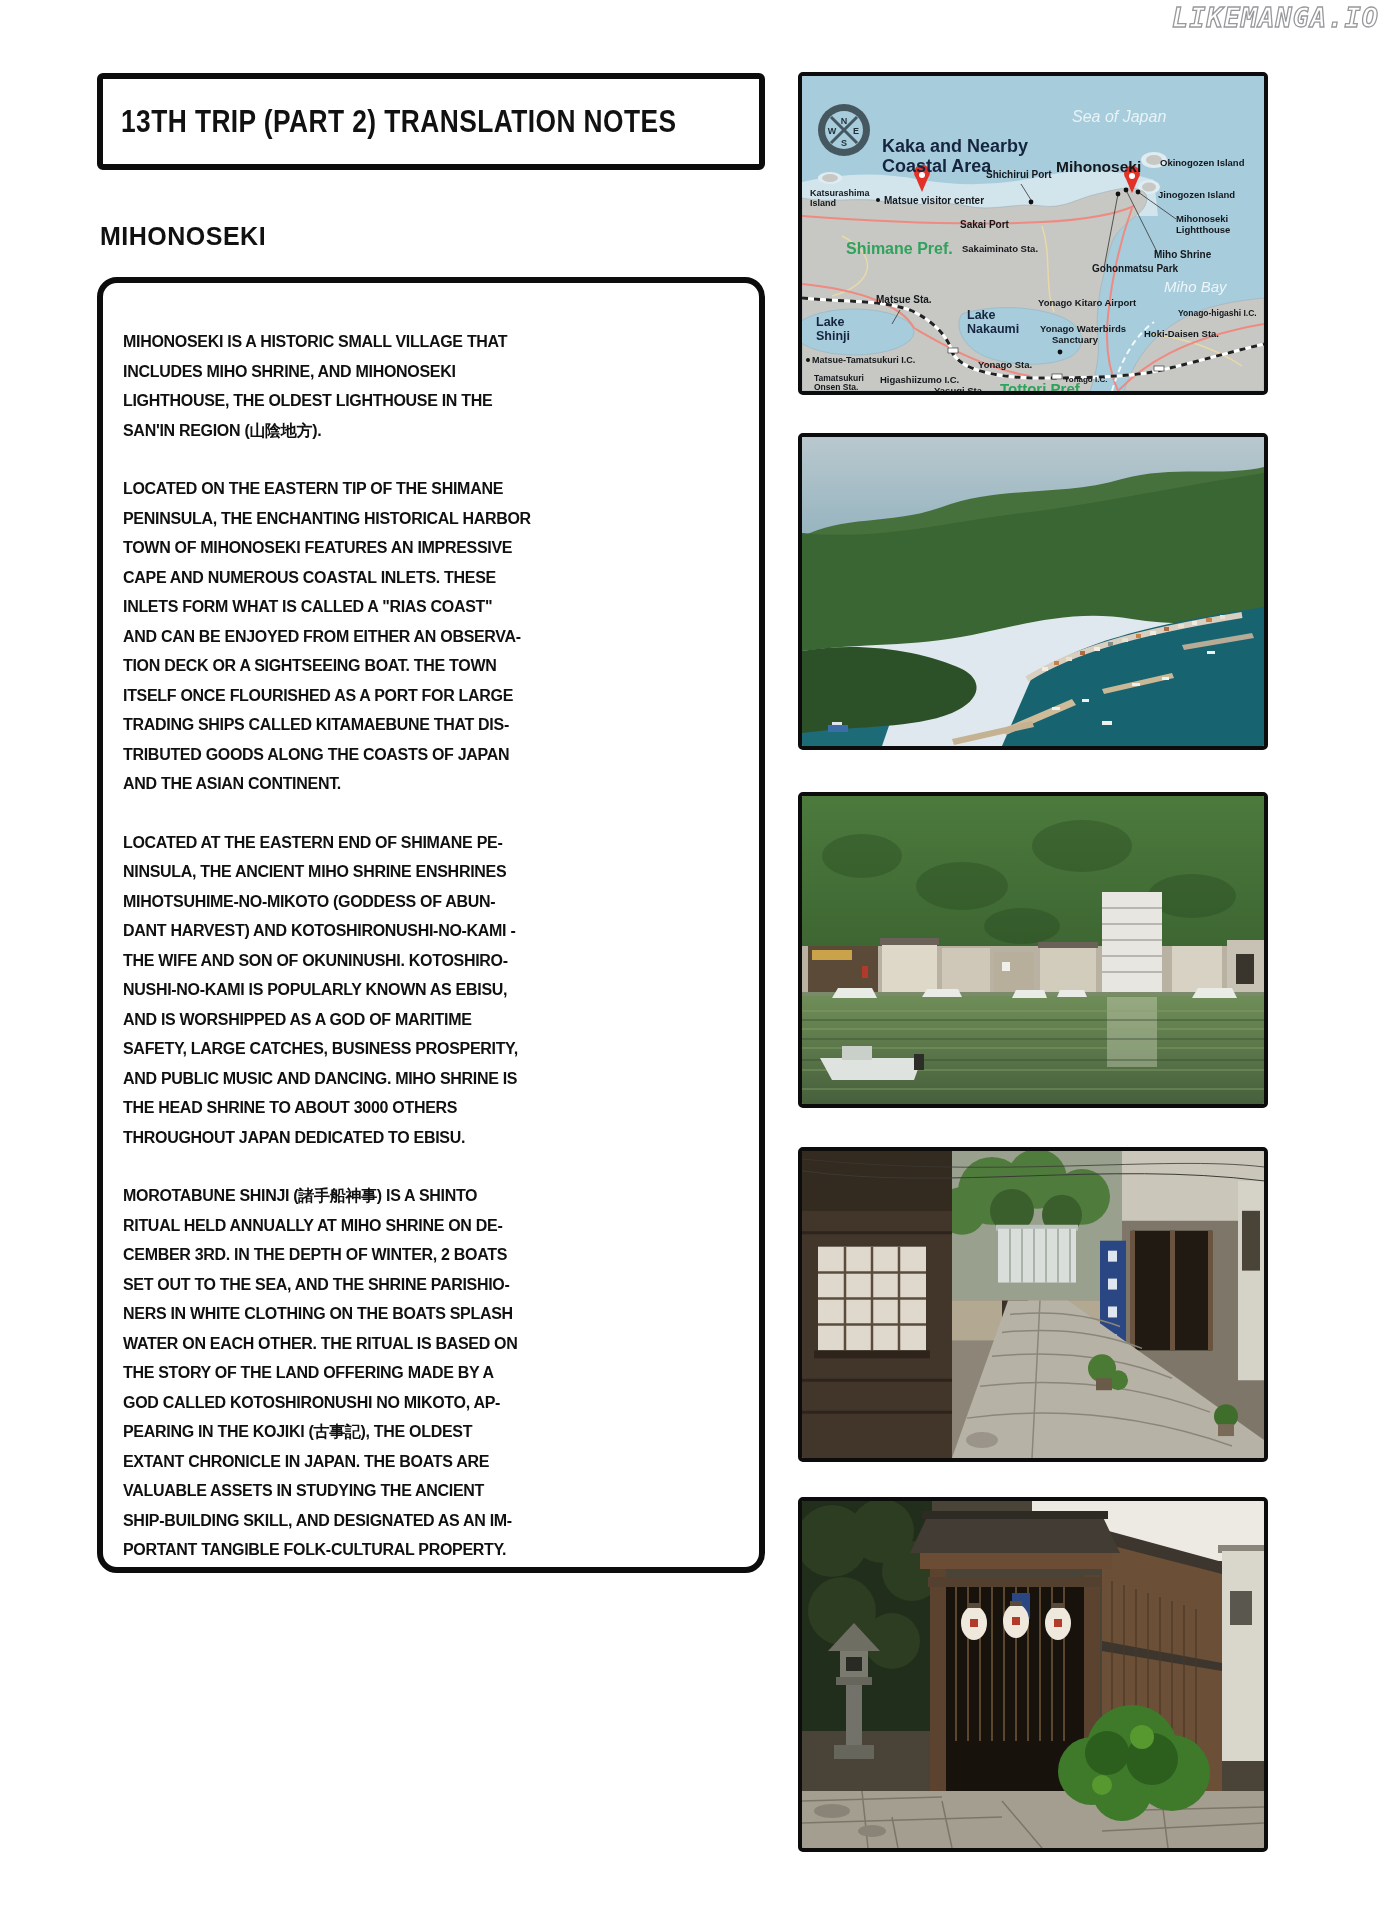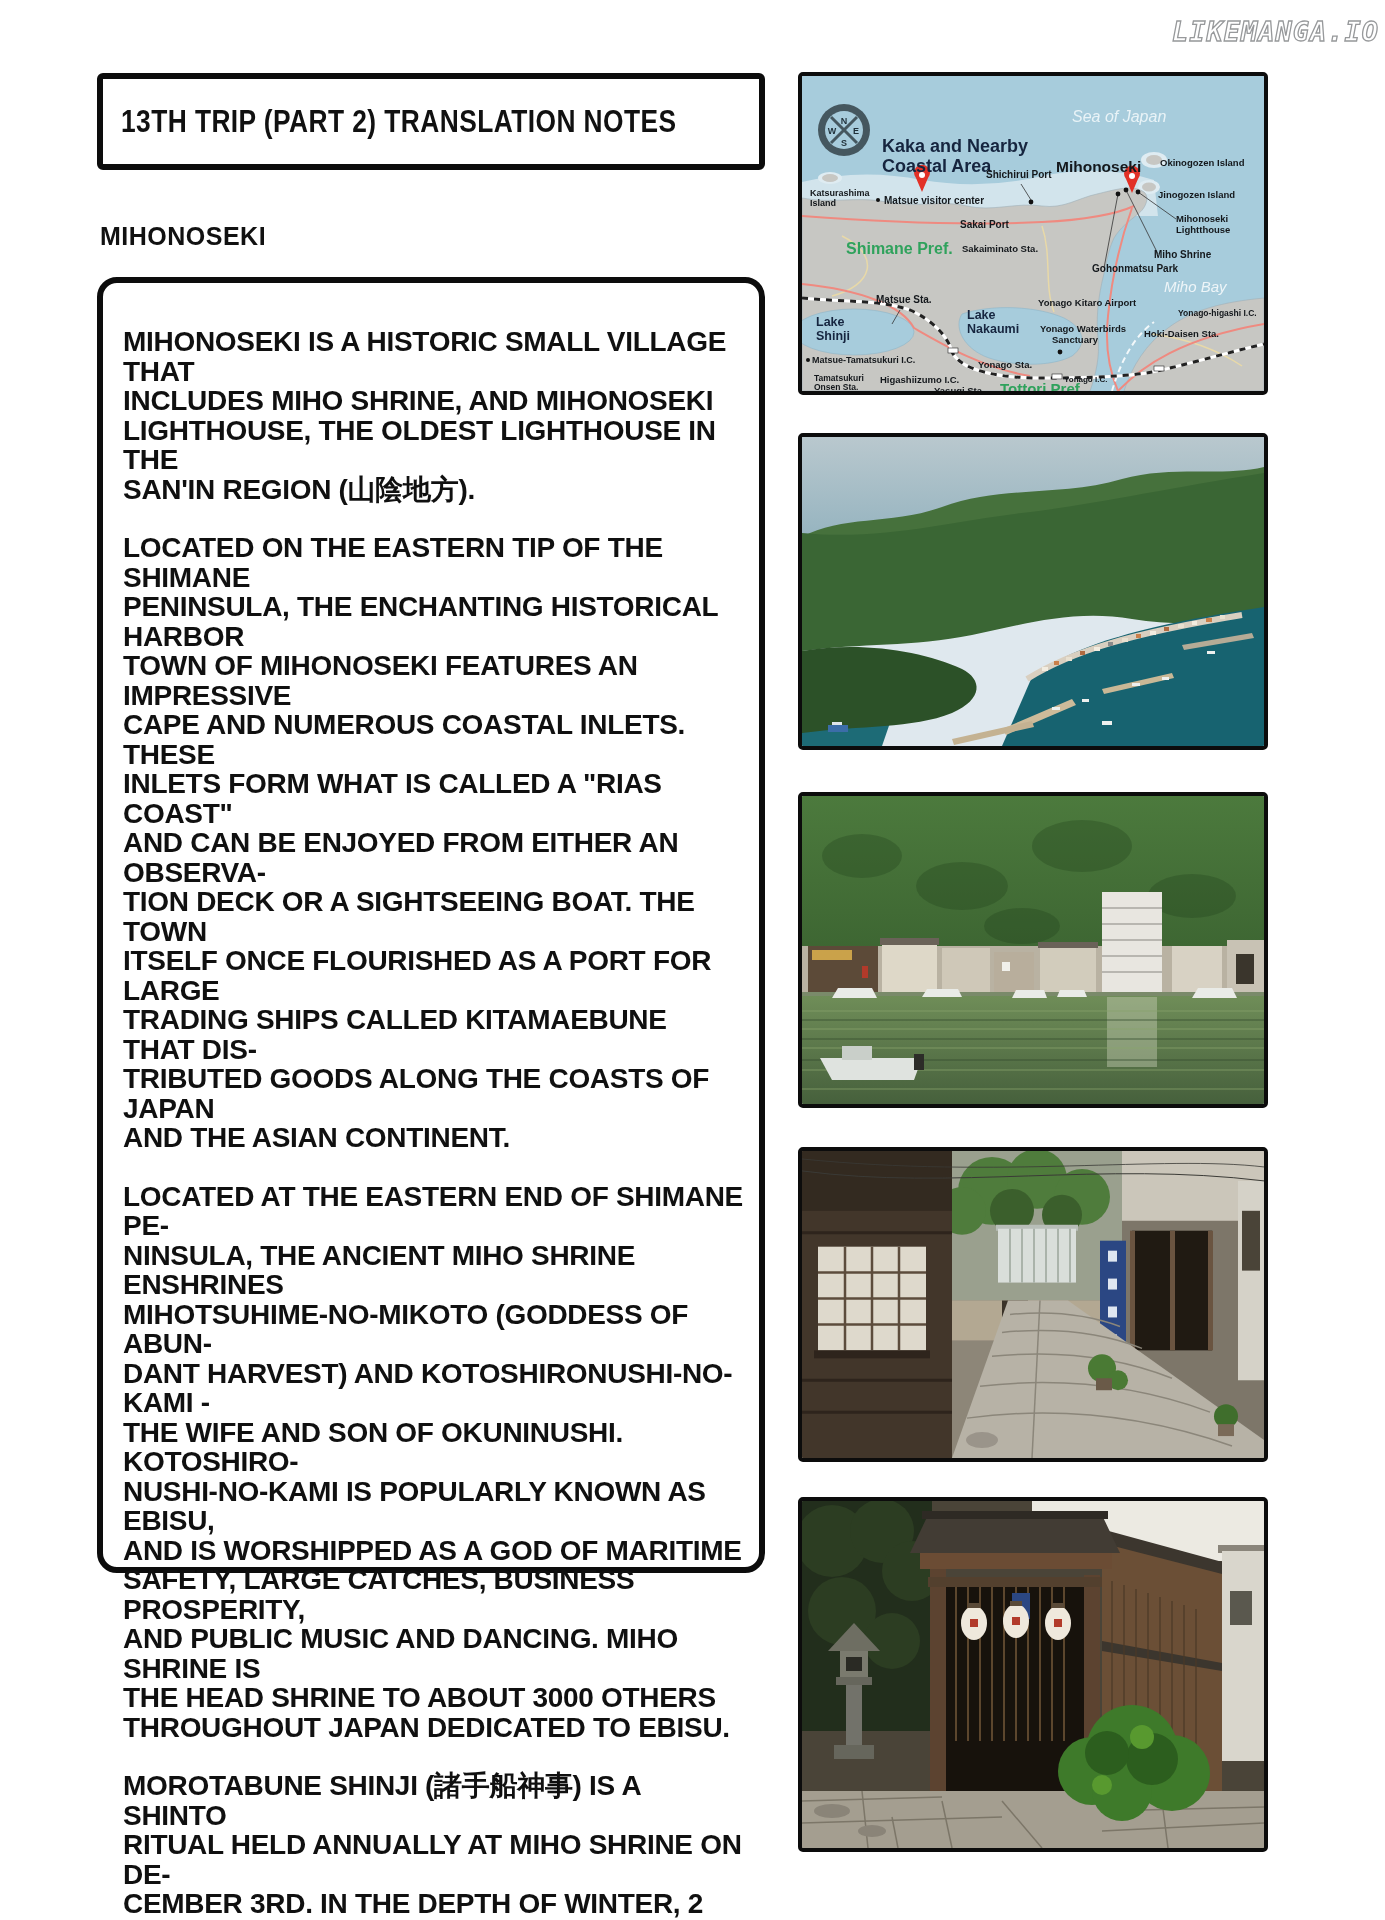--- a/index.html
+++ b/index.html
@@ -1,31 +1,31 @@
 <!DOCTYPE html>
 <html><head>
 <meta charset="utf-8">
 <style>
   html,body{margin:0;padding:0;background:#fff;}
   .page{position:relative;width:1385px;height:1920px;background:#ffffff;overflow:hidden;
         font-family:"Liberation Sans",sans-serif;}
-  .watermark{position:absolute;top:16px;right:6px;font-family:"DejaVu Sans Mono",monospace;
+  .watermark{position:absolute;top:2px;right:6px;font-family:"DejaVu Sans Mono",monospace;
         font-style:italic;font-weight:bold;font-size:27px;letter-spacing:1px;
         color:#ffffff;-webkit-text-stroke:1.3px #97999b;}
   .title-box{position:absolute;left:97px;top:73px;width:668px;height:97px;
         border:6px solid #0c0c0c;border-radius:6px;box-sizing:border-box;
         display:flex;align-items:center;padding-left:18px;background:#fff;}
   .title-text{font-size:31px;font-weight:bold;white-space:nowrap;color:#111;
         transform:scaleX(.85);transform-origin:left center;letter-spacing:.5px;}
   .heading{position:absolute;left:100px;top:222px;font-size:25px;font-weight:bold;color:#111;
         letter-spacing:.5px;}
   .notes-box{position:absolute;left:97px;top:277px;width:668px;height:1296px;
         border:6px solid #0c0c0c;border-radius:20px;box-sizing:border-box;
         padding:44px 14px 0 20px;background:#fff;}
-  .para{font-size:28px;line-height:29.5px;font-weight:bold;color:#101010;
+  .para{font-size:16px;line-height:29.5px;font-weight:bold;color:#101010;
         letter-spacing:-0.3px;margin:0 0 29px 0;white-space:pre-line;}
   .map-box,.photo{position:absolute;left:798px;width:470px;border:4px solid #0c0c0c;
         border-radius:5px;box-sizing:border-box;overflow:hidden;background:#dfe8ee;}
   .map-box{top:72px;height:323px;}
   .photo1{top:433px;height:317px;}
   .photo2{top:792px;height:316px;}
   .photo3{top:1147px;height:315px;}
   .photo4{top:1497px;height:355px;}
   svg{display:block;width:100%;height:100%;}
   text{font-family:"Liberation Sans",sans-serif;}

